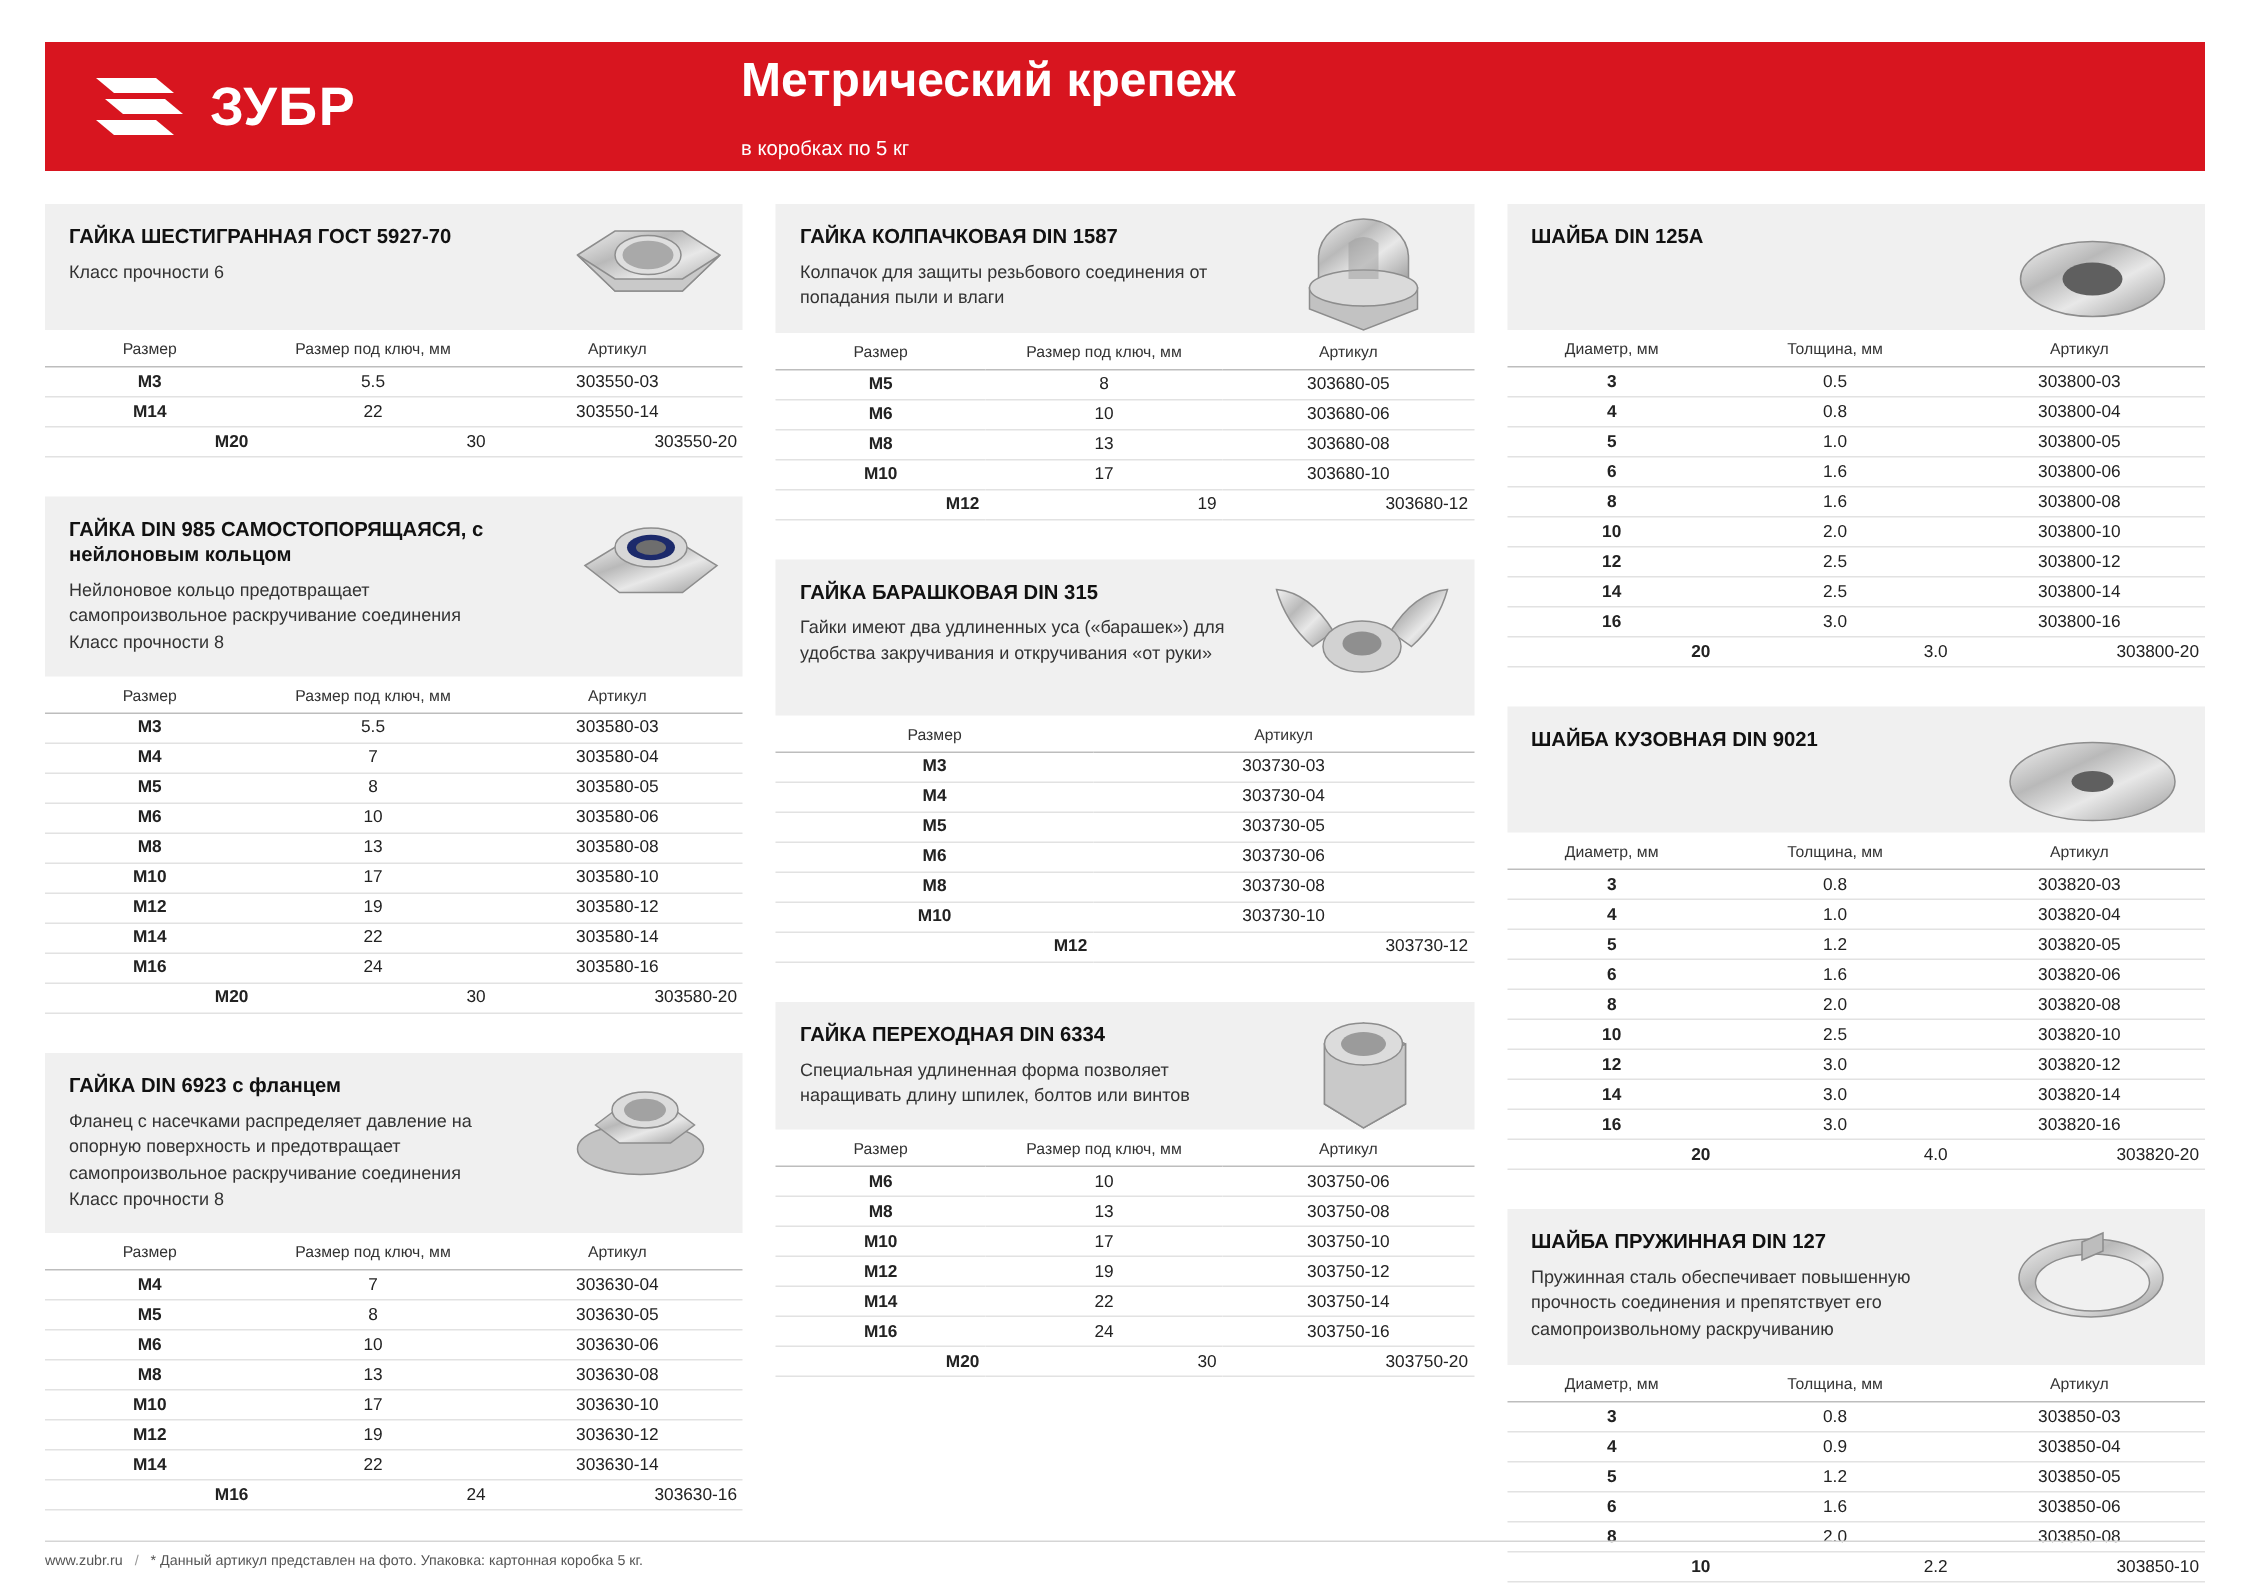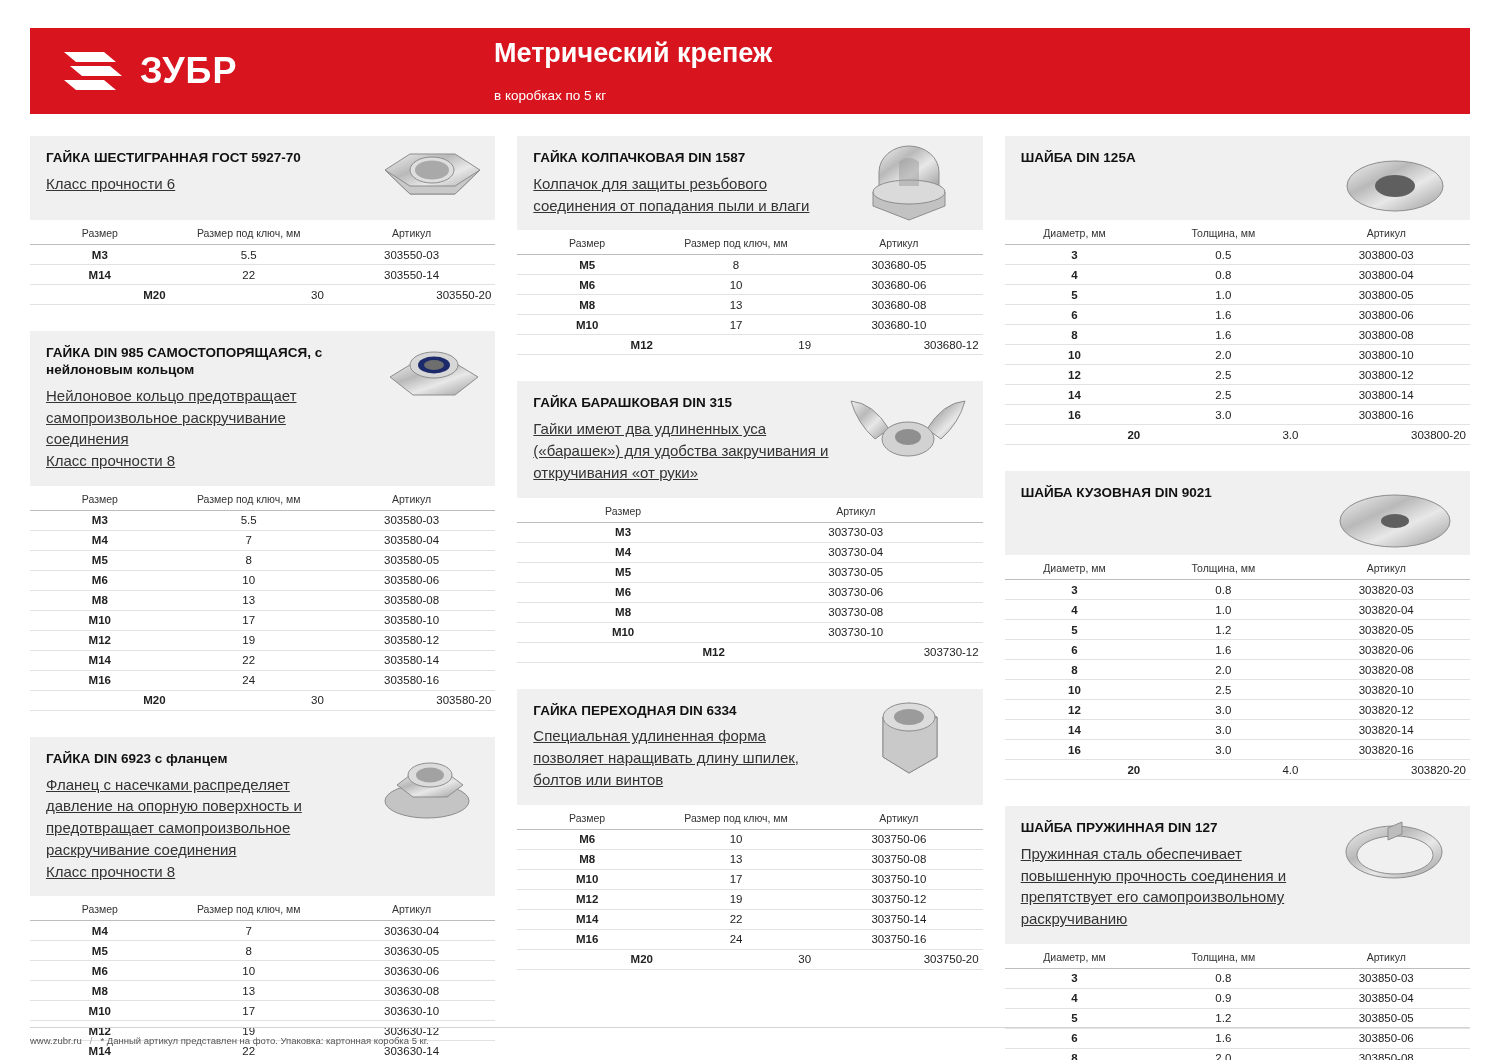--- a/index.html
+++ b/index.html
@@ -49,21 +49,21 @@
     font-weight: bold;
     letter-spacing: 1px;
     font-family: "Liberation Sans", sans-serif;
   }
   .header-titles {
     flex: 1;
     padding-left: 10px;
   }
   .header-title {
     color: #ffffff;
-    font-size: 27px;
+    font-size: 32px;
     font-weight: bold;
     line-height: 1.1;
   }
   .header-sub {
     color: #ffffff;
     font-size: 13.5px;
     margin-top: 19px;
     font-weight: normal;
   }
 
@@ -94,26 +94,25 @@
   }
   .card-head.tall { min-height: 104px; }
   .card-title {
     font-size: 13.5px;
     font-weight: bold;
     line-height: 1.25;
     color: #111;
     max-width: 300px;
   }
   .card-desc {
-    font-size: 15px;
+    font-size: 12px;
     line-height: 1.45;
     color: #333;
     margin-top: 6px;
     max-width: 300px;
-    text-decoration: underline;
   }
   .card-img {
     position: absolute;
     right: 10px;
     top: 6px;
     width: 130px;
     height: 88px;
   }
 
   

